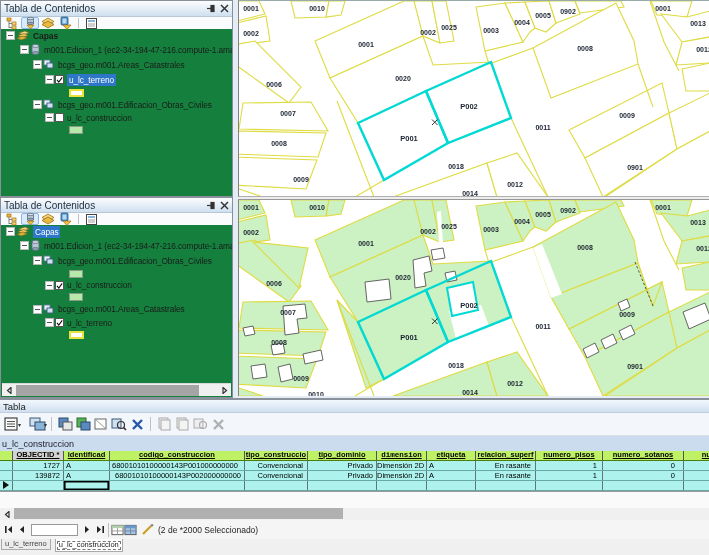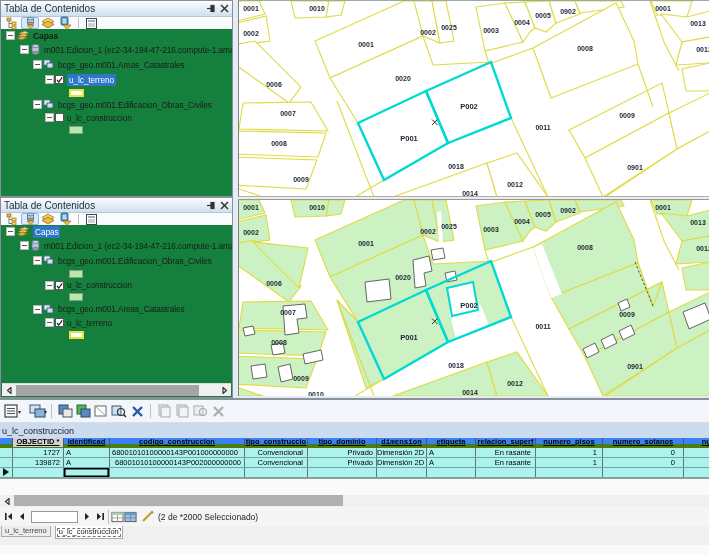--- a/index.html
+++ b/index.html
@@ -24,21 +24,21 @@
 .mappanel{position:absolute;background:#fff;border-left:1px solid #828282;overflow:hidden}
 .tpanel{position:absolute;left:0;top:398px;width:709px;height:157px;background:#fafafa;border-top:2px solid #8a919a}
 .tptitle{height:13px;background:linear-gradient(#f3f8fd,#cfdff0);font-size:9.5px;color:#222;padding:0 3px;display:flex;align-items:center;border-bottom:1px solid #c0cddc}
 .btb{height:23px;background:#f3f6fa;display:flex;align-items:center;padding:0 2px;border-bottom:1px solid #d8dee6}
 .bi{display:inline-flex;width:18px;justify-content:center;align-items:center}
 .darr{font-size:6px;color:#333;margin-left:-2px}
 .bsep{width:1px;height:14px;background:#c0c0c0;margin:0 4px}
 .tcap{height:15px;background:#cadcee;font-size:9px;color:#223;display:flex;align-items:center;padding:0 2px}
 .grid{font-size:7.5px;color:#000;border-bottom:1px solid #999}
 .grow{display:flex;height:10px;background:#adf2ec;border-bottom:1px solid #6aa8a4}
-.grow.ghead{background:#3b82f6;border-bottom:4px solid #4d7c0f}
+.grow.ghead{background:#bef264;border-bottom:1px solid #4d7c0f}
 .gc{flex:none;border-right:1px solid #61767c;overflow:hidden;white-space:nowrap;line-height:9px;height:9px}
 .gh{font-weight:bold;text-align:center;border-right:1px solid #555;line-height:8.5px}
 .gh span{text-decoration:underline;font-size:7.5px}
 .tblank{height:16px;background:#fafafa}
 .thsb{position:relative;height:12px;background:#f0f0f0}
 .sbbtn2{position:absolute;left:0;top:0;width:14px;height:12px;display:flex;align-items:center;justify-content:center}
 .thumb2{position:absolute;left:14px;top:0;width:329px;height:11px;background:#b0b0b0}
 .nav{height:19px;display:flex;align-items:center;background:#f5f5f5;padding-left:3px}
 .nbtn{display:inline-flex;width:13px;justify-content:center;align-items:center}
 .nbox{width:47px;height:12px;background:#fff;border:1px solid #999;margin:0 2px}
@@ -564,20 +564,21 @@
       <text x="223" y="167.5" font-size="7" font-weight="bold" fill="#1a2330" text-anchor="middle" font-family="Liberation Sans, sans-serif">0018</text>
       <text x="282" y="185.5" font-size="7" font-weight="bold" fill="#1a2330" text-anchor="middle" font-family="Liberation Sans, sans-serif">0012</text>
       <text x="237" y="194.5" font-size="7" font-weight="bold" fill="#1a2330" text-anchor="middle" font-family="Liberation Sans, sans-serif">0014</text>
       <text x="352" y="49.5" font-size="7" font-weight="bold" fill="#1a2330" text-anchor="middle" font-family="Liberation Sans, sans-serif">0008</text>
       <text x="176" y="139.5" font-size="7.5" font-weight="bold" fill="#1a2330" text-anchor="middle" font-family="Liberation Sans, sans-serif">P001</text>
       <text x="236" y="107.5" font-size="7.5" font-weight="bold" fill="#1a2330" text-anchor="middle" font-family="Liberation Sans, sans-serif">P002</text>
       <text x="83" y="196.5" font-size="7" font-weight="bold" fill="#1a2330" text-anchor="middle" font-family="Liberation Sans, sans-serif">0010</text>
     </svg>
   </div>
 <div class="tpanel">
+    <div class="tptitle">Tabla</div>
     <div class="btb">
       <span class="bi">
         <svg width="15" height="14" viewBox="0 0 15 14">
           <rect x="1" y="1" width="12" height="12" fill="#f8f8f8" stroke="#333" stroke-width="1.1"></rect>
           <line x1="3" y1="4.5" x2="11" y2="4.5" stroke="#555"></line>
           <line x1="3" y1="7" x2="11" y2="7" stroke="#555"></line>
           <line x1="3" y1="9.5" x2="11" y2="9.5" stroke="#555"></line>
         </svg>
       </span>
       <span class="darr">▾</span>

